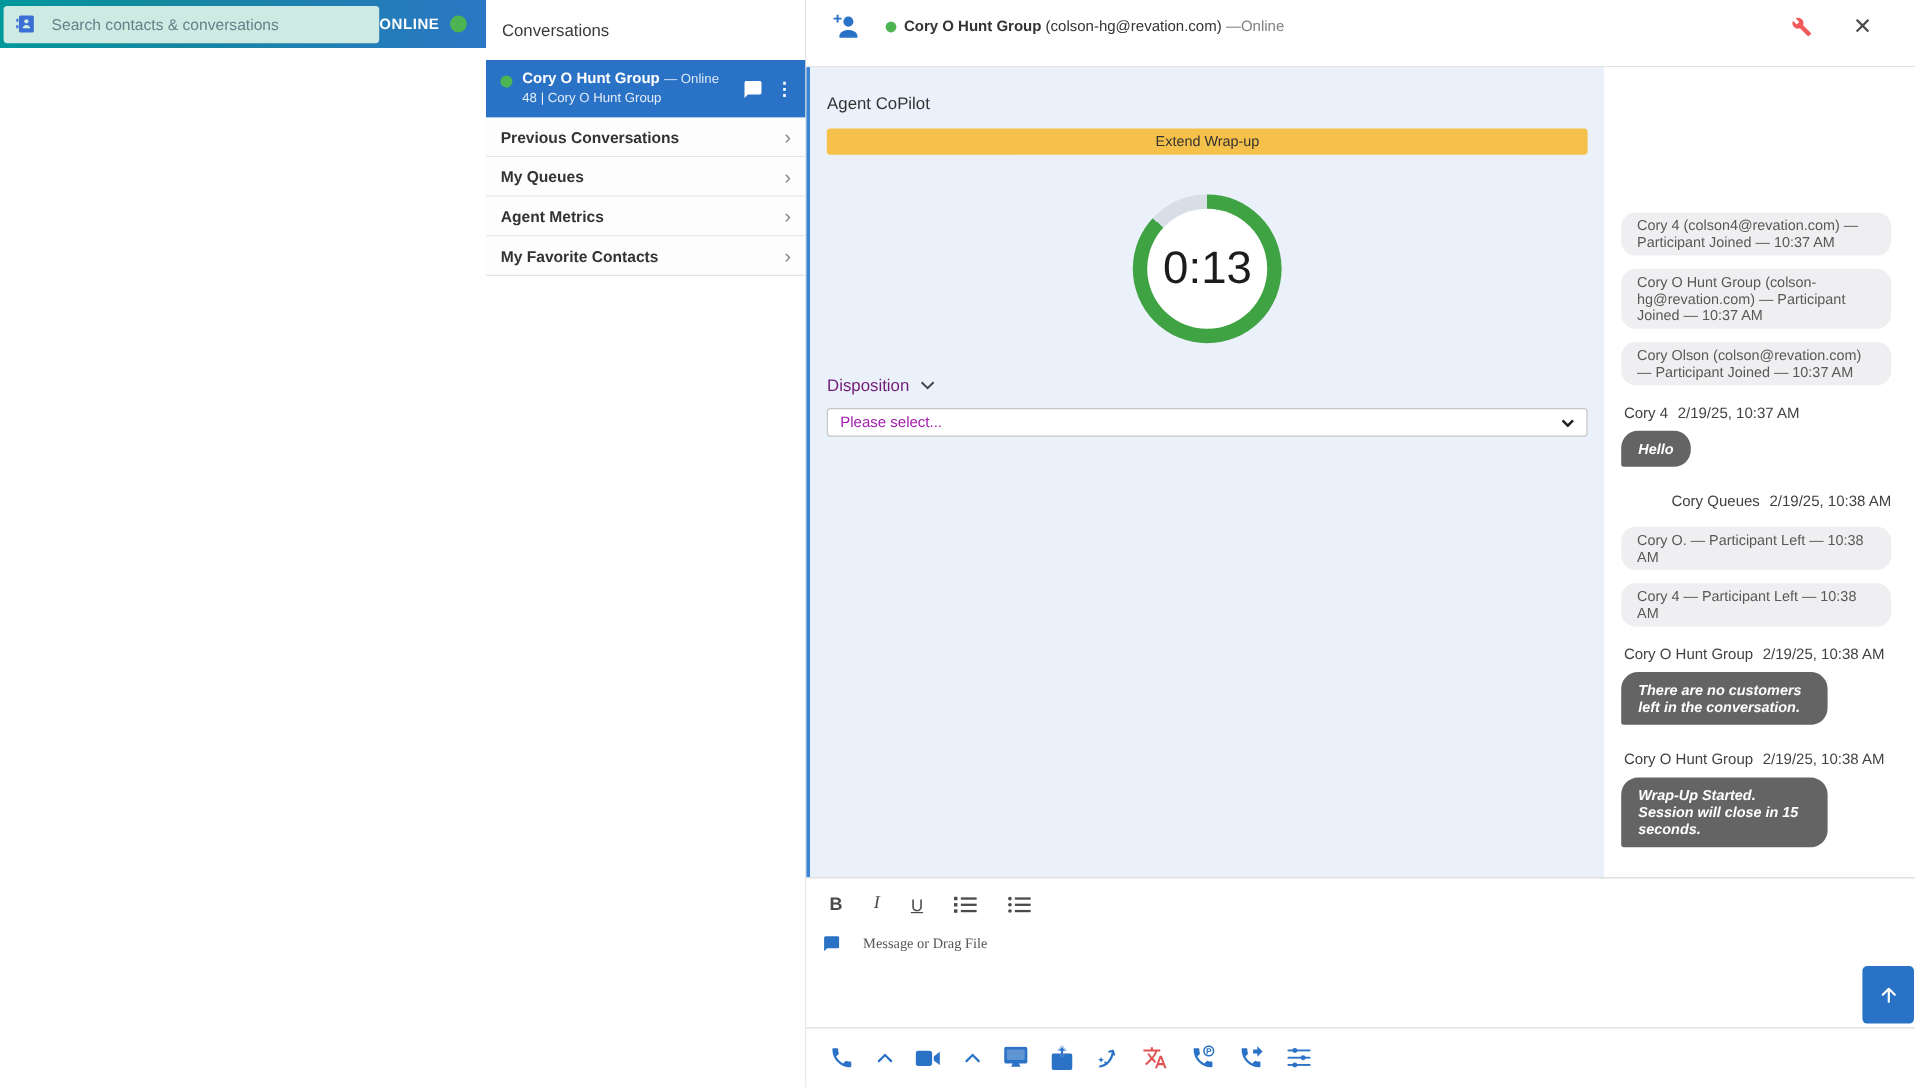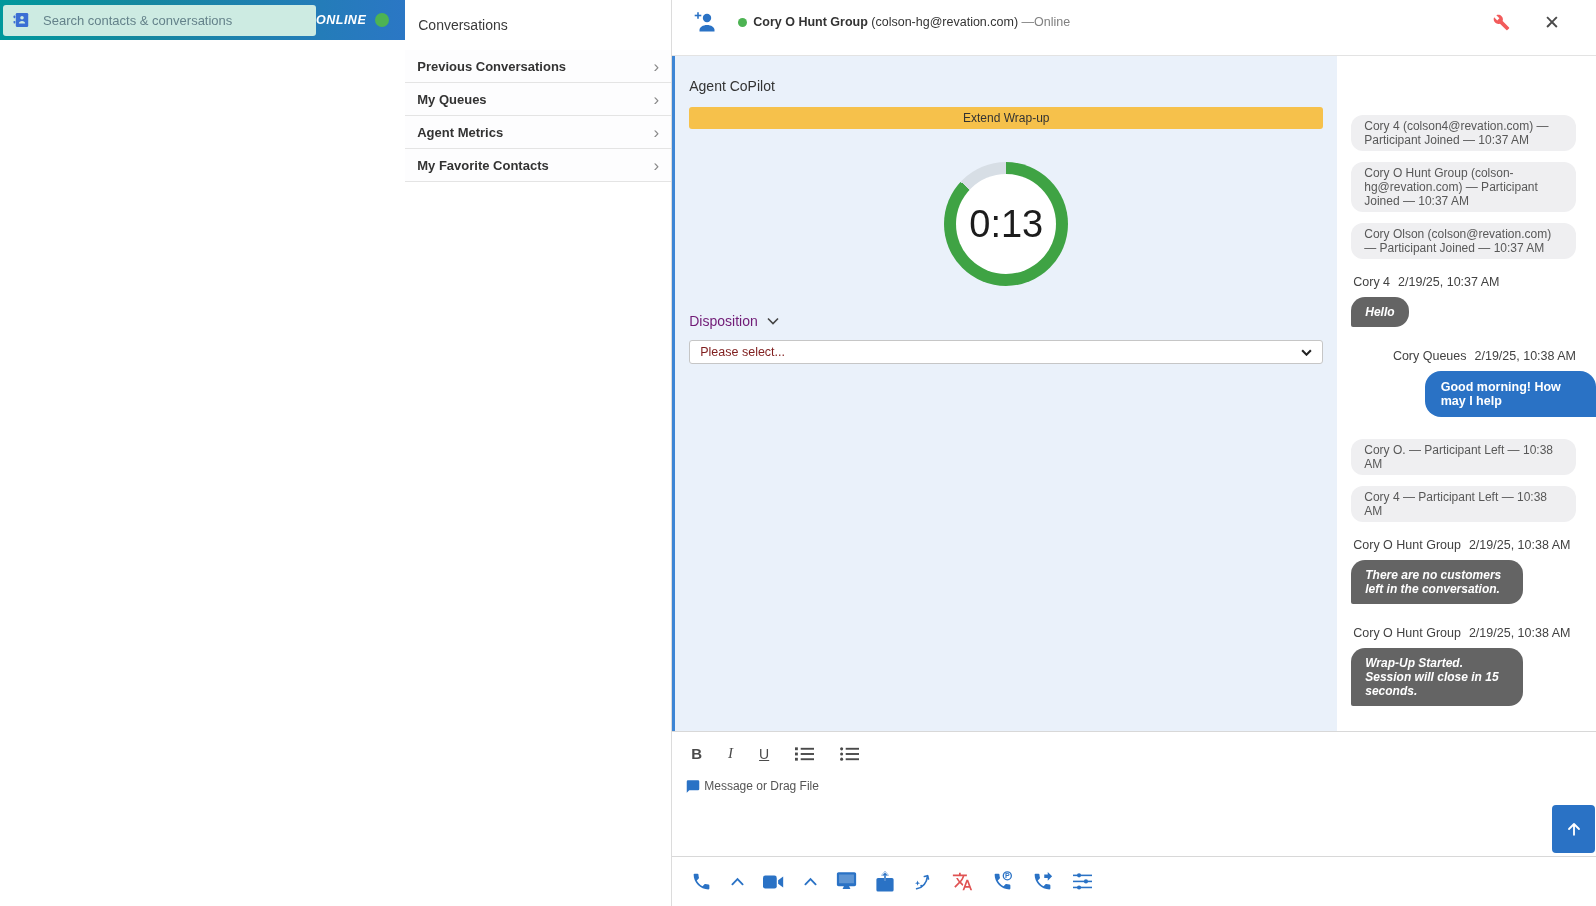--- a/index.html
+++ b/index.html
@@ -9,21 +9,21 @@
 
   
   .topbar { height:40px; flex:0 0 40px; display:flex; align-items:center;
     justify-content:space-between; background:linear-gradient(90deg,#00989c 0%,#15879f 35%,#2b77c5 100%); }
   .searchbox { margin-left:3px; width:313px; height:31px; background:#cdebe2; border-radius:3px;
     display:flex; align-items:center; padding:0 10px; }
   .searchbox svg { flex:0 0 auto; }
   .searchbox input { border:none; outline:none; background:transparent; margin-left:12px; width:100%;
     font-size:13px; color:#35565a; font-family:"Liberation Sans",sans-serif; }
   .searchbox input::placeholder { color:#64828a; }
-  .status-wrap { display:flex; align-items:flex-start; margin-right:16px; cursor:pointer;font-style:italic; }
+  .status-wrap { display:flex; align-items:flex-start; margin-right:16px; cursor:pointer; }
   .status-label { color:#fff; font-size:12.5px; font-weight:700; letter-spacing:.5px; }
   .status-dot { width:14px; height:14px; border-radius:50%; background:#4db353; margin-left:9px; }
 
   
   .bodyrow { flex:1; display:flex; min-height:0; }
 
   
   .sidebar { width:267px; flex:0 0 267px; border-right:1px solid #dcdcdc; display:flex; flex-direction:column; background:#fff; }
   .sb-title { height:50px; display:flex; align-items:center; padding:0 13px; font-size:14px; color:#3a3a3a; }
   .sb-active { background:#2a72c5; color:#fff; height:48px; display:flex; align-items:center; padding:0 10px; cursor:pointer; }
@@ -60,21 +60,21 @@
     font-size:12px; font-weight:500; color:#333; cursor:pointer; font-family:"Liberation Sans",sans-serif; }
   .timer-wrap { margin-top:33px; display:flex; justify-content:center; }
   .timer-ring { width:124px; height:124px; border-radius:50%;
     background:conic-gradient(from 313deg,#d7dee5 0deg 47deg,#3fa344 47deg 360deg);
     display:flex; align-items:center; justify-content:center; }
   .timer-inner { width:100px; height:100px; border-radius:50%; background:#fff;
     display:flex; align-items:center; justify-content:center; font-size:38px; color:#1c1c1c; }
   .disp-row { margin-top:27px; display:flex; align-items:center; font-size:14px; color:#701a75; }
   .disp-row svg { margin-left:9px; }
   .disp-select { margin-top:11px; height:24px; background:#fff; border:1px solid #c6c6c6; border-radius:3px;
-    display:flex; align-items:center; justify-content:space-between; padding:0 10px; font-size:12.5px; color:#7f1d1d; cursor:pointer; }
+    display:flex; align-items:center; justify-content:space-between; padding:0 10px; font-size:12.5px; color:#a21caf; cursor:pointer; }
 
   
   .chat { flex:1; min-width:0; display:flex; flex-direction:column; justify-content:flex-end;
     padding:0 0 25px 14px; overflow:hidden; background:#fff; }
   .pill { width:fit-content; max-width:92%; background:#efeff1; color:#585858; font-size:12px;
     padding:4px 13px; border-radius:12px; margin-bottom:11px; }
   .sender { font-size:12.5px; color:#424242; margin:5px 0 8px 2px; }
   .sender .time { margin-left:8px;margin-top:23px; }
   .sender.right { align-self:flex-end; margin-right:20px; }
   .bubble { width:fit-content; max-width:70%; padding:8px 14px; font-size:12px; font-weight:700;
@@ -83,21 +83,21 @@
   .bubble.blue { background:#2a72c5; align-self:flex-end; border-radius:16px 16px 0 16px; font-size:12.5px; padding:9px 16px; margin-bottom:16px; }
   .gap-lg { height:6px; flex:0 0 auto; }
 
   
   .compose { flex:0 0 125px; border-top:1px solid #d8d8d8; position:relative; background:#fff; }
   .fmt-row { display:flex; align-items:center; gap:26px; padding:13px 0 0 19px; color:#4a4a4a; }
   .fmt-b { font-size:15px; font-weight:700; cursor:pointer; }
   .fmt-i { font-size:15px; font-style:italic; font-family:"Liberation Serif",serif; cursor:pointer; }
   .fmt-u { font-size:14px; text-decoration:underline; font-weight:500; cursor:pointer; }
   .fmt-ic { cursor:pointer; display:flex; }
-  .msg-row { display:flex; align-items:flex-start; gap:3px; margin:17px 0 0 13px; cursor:text; }
+  .msg-row { display:flex; align-items:flex-start; gap:18px; margin:17px 0 0 13px; cursor:text;font-family:Liberation Serif, serif; }
   .msg-row .hint { font-size:12px; color:#555; }
   .send-btn { position:absolute; right:1px; top:73px; width:43px; height:48px; background:#2a72c5;
     border:none; border-radius:4px; cursor:pointer; display:flex; align-items:center; justify-content:center; }
 
   
   .bottombar { flex:0 0 50px; border-top:1px solid #d8d8d8; display:flex; align-items:center;
     gap:19px; padding-left:19px; background:#fff; }
   .tool { display:flex; align-items:center; justify-content:center; cursor:pointer; }
 </style>
 </head>
@@ -126,20 +126,35 @@
       <span class="status-label">ONLINE</span>
       <span class="status-dot"></span>
     </div>
   </div>
 
   <div class="bodyrow">
 
     <div class="sidebar">
       <div class="sb-title">Conversations</div>
 
+      <div class="sb-active">
+        <span class="dot"></span>
+        <div class="txt">
+          <div class="l1"><b>Cory O Hunt Group</b> <span class="sub">— Online</span></div>
+          <div class="l2">48  |  Cory O Hunt Group</div>
+        </div>
+        <div class="acts">
+          <span style="display:flex">
+            <svg width="17" height="17" viewBox="0 0 24 24" fill="#fff">
+                <path d="M20 2H4a2 2 0 0 0-2 2v18l4-4h14a2 2 0 0 0 2-2V4a2 2 0 0 0-2-2z"></path>
+              </svg>
+          </span>
+          <span class="dots">⋮</span>
+        </div>
+      </div>
 
       <div class="sb-row">
         <span>Previous Conversations</span>
         <span class="chev">›</span>
       </div>
       <div class="sb-row">
         <span>My Queues</span>
         <span class="chev">›</span>
       </div>
       <div class="sb-row">
@@ -210,21 +225,20 @@
           <div class="pill">Cory Olson (colson@revation.com) — Participant Joined — 10:37 AM</div>
 
           <div class="sender">
             <span>Cory 4</span><span class="time">2/19/25, 10:37 AM</span>
           </div>
           <div class="bubble dark">Hello</div>
 
           <div class="sender right">
             <span>Cory Queues</span><span class="time">2/19/25, 10:38 AM</span>
           </div>
-          <div class="bubble blue">Good morning! How may I help</div>
 
           <div class="gap-lg"></div>
           <div class="pill">Cory O. — Participant Left — 10:38 AM</div>
           <div class="pill">Cory 4 — Participant Left — 10:38 AM</div>
 
           <div class="sender">
             <span>Cory O Hunt Group</span><span class="time">2/19/25, 10:38 AM</span>
           </div>
           <div class="bubble dark">There are no customers left in the conversation.</div>
 

